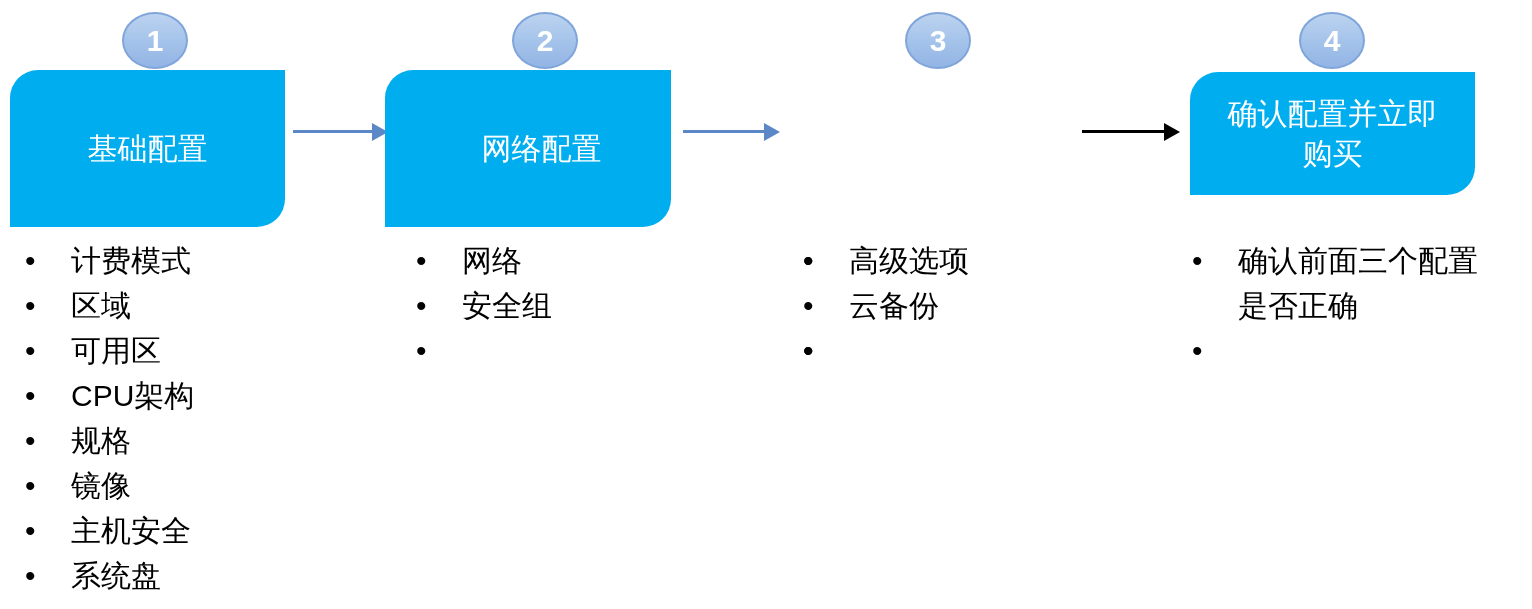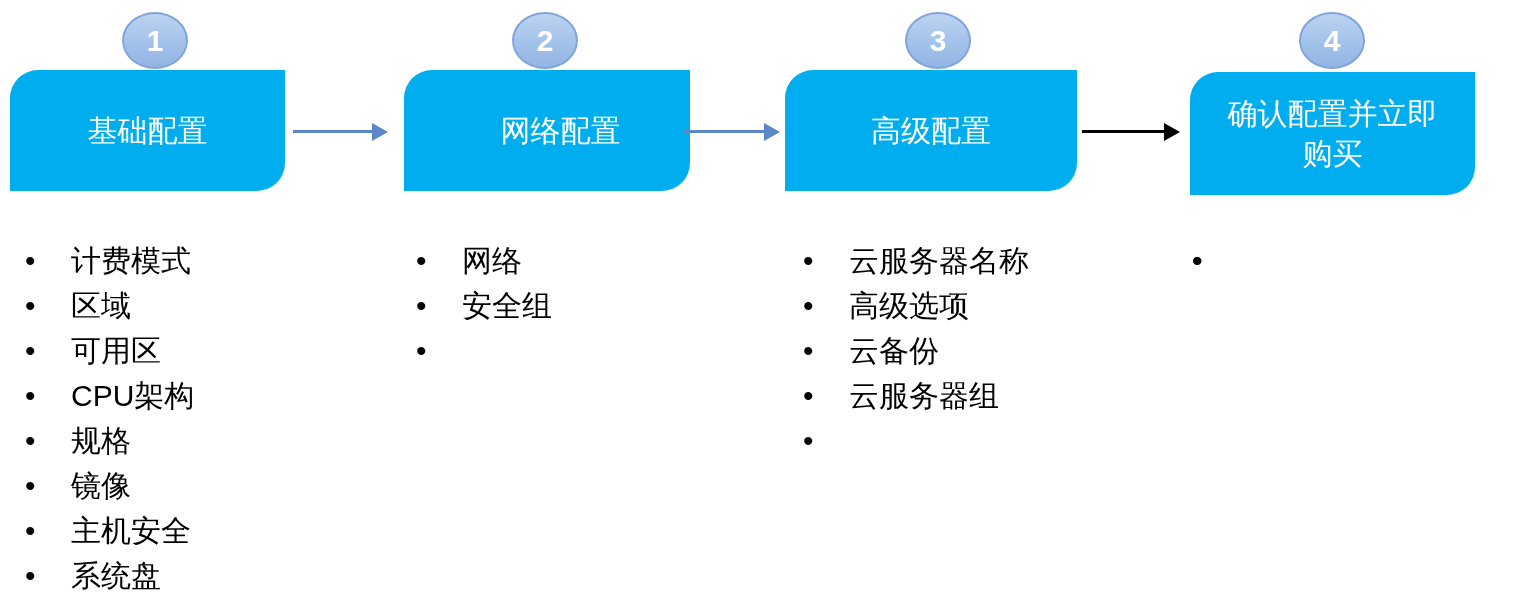--- a/index.html
+++ b/index.html
@@ -32,21 +32,21 @@
   .badge-number {
     color: #FFFFFF;
     font-size: 30px;
     font-weight: bold;
     line-height: 1;
   }
   
   .box {
     position: absolute;
     top: 70px;
-    height: 121px;
+    height: 157px;
     background: #00AEEF;
     border-radius: 28px 0 28px 0;
     display: flex;
     align-items: center;
     justify-content: center;
     box-sizing: border-box;
   }
   .box-title {
     color: #FFFFFF;
     font-size: 30px;
@@ -149,21 +149,21 @@
   </div>
 
   <div class="arrow" style="left: 293px; width: 95px; --c: #5B87C6;">
     <div class="line"></div>
     <div class="head"></div>
   </div>
 
   <div class="badge" style="left:512px;">
     <span class="badge-number">2</span>
   </div>
-  <div class="box" style="left:404px; width:286px;padding-left:27px;">
+  <div class="box" style="left:385px; width:286px;padding-left:27px;">
     <span class="box-title">网络配置</span>
   </div>
   <div class="list" style="left:416px;">
     <div class="item">
       <span class="bullet">•</span>
       <span class="item-text">网络</span>
     </div>
     <div class="item">
       <span class="bullet">•</span>
       <span class="item-text">安全组</span>
@@ -174,39 +174,34 @@
   </div>
 
   <div class="arrow" style="left: 683px; width: 97px; --c: #5B87C6;">
     <div class="line"></div>
     <div class="head"></div>
   </div>
 
   <div class="badge" style="left:905px;">
     <span class="badge-number">3</span>
   </div>
-  <div class="box" style="left:785px; width:292px;">
-    <span class="box-title">高级配置</span>
-  </div>
   <div class="list" style="left:803px;">
     <div class="item">
       <span class="bullet">•</span>
-      <span class="item-text">云服务器名称</span>
     </div>
     <div class="item">
       <span class="bullet">•</span>
       <span class="item-text">高级选项</span>
     </div>
     <div class="item">
       <span class="bullet">•</span>
       <span class="item-text">云备份</span>
     </div>
     <div class="item">
       <span class="bullet">•</span>
-      <span class="item-text">云服务器组</span>
     </div>
     <div class="item">
       <span class="bullet">•</span>
     </div>
   </div>
 
   <div class="arrow" style="left: 1082px; width: 98px; --c: #000000;">
     <div class="line"></div>
     <div class="head"></div>
   </div>
@@ -214,19 +209,21 @@
   <div class="badge" style="left:1299px;">
     <span class="badge-number">4</span>
   </div>
   <div class="box" style="left:1190px; width:285px; top:72px; height:123px;">
     <span class="box-title">确认配置并立即
 购买</span>
   </div>
   <div class="list" style="left:1192px;">
     <div class="item">
       <span class="bullet">•</span>
+      <span class="item-text">确认前面三个配置
+ 是否正确</span>
     </div>
     <div class="item">
       <span class="bullet">•</span>
     </div>
   </div>
 
 </div>
 
 </body></html>

